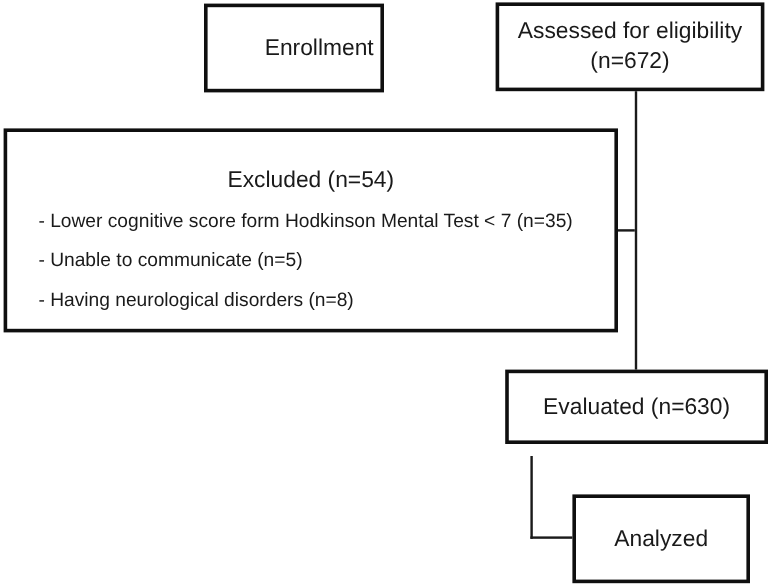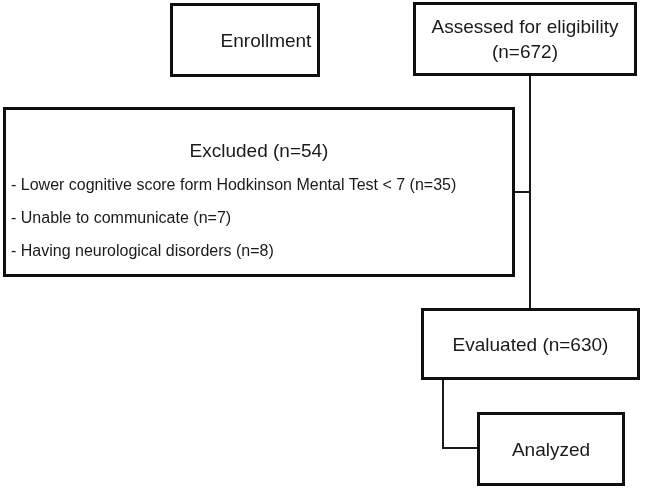--- a/index.html
+++ b/index.html
@@ -28,32 +28,32 @@
   }
   .box-label {
     font-size: 19px;
     line-height: 25px;
     white-space: pre-line;
   }
   #enrollment-box   { left: 170px; top: 3px;   width: 150px; height: 74px; padding-left: 42px; }
   #assessed-box     { left: 413px; top: 2px;   width: 224px; height: 74px; }
   #excluded-box     { left: 3px;   top: 107px; width: 512px; height: 170px;
                       display: block; text-align: left; }
-  #evaluated-box    { left: 421px; top: 308px; width: 219px; height: 72px; }
+  #evaluated-box    { left: 421px; top: 308px; width: 219px; height: 62px; }
   #analyzed-box     { left: 477px; top: 412px; width: 148px; height: 74px; text-align: center; }
 
   .excluded-title {
     margin-top: 28px;
     font-size: 19px;
     line-height: 26px;
     text-align: center;
   }
   .excluded-items {
     margin-top: 4px;
-    padding-left: 5px;
+    padding-left: 26px;
     font-size: 16px;
     line-height: 33px;
   }
   .line {
     position: absolute;
     background: #1a1a1a;
   }
   #line-assessed-to-evaluated { left: 529px; top: 76px;  width: 2px;  height: 232px; }
   #line-stub-to-excluded      { left: 515px; top: 191px; width: 14px; height: 2px; }
   #line-evaluated-down        { left: 442px; top: 380px; width: 2px;  height: 69px; }
@@ -70,21 +70,21 @@
 
   <div class="box" id="assessed-box">
     <span class="box-label">Assessed for eligibility
 (n=672)</span>
   </div>
 
   <div class="box" id="excluded-box">
     <div class="excluded-title">Excluded (n=54)</div>
     <div class="excluded-items">
       <div>- Lower cognitive score form Hodkinson Mental Test &lt; 7 (n=35)</div>
-      <div>- Unable to communicate (n=7)</div>
+      <div>- Unable to communicate (n=5)</div>
       <div>- Having neurological disorders (n=8)</div>
     </div>
   </div>
 
   <div class="box" id="evaluated-box">
     <span class="box-label">Evaluated (n=630)</span>
   </div>
 
   <div class="box" id="analyzed-box">
     <span class="box-label">Analyzed</span>

